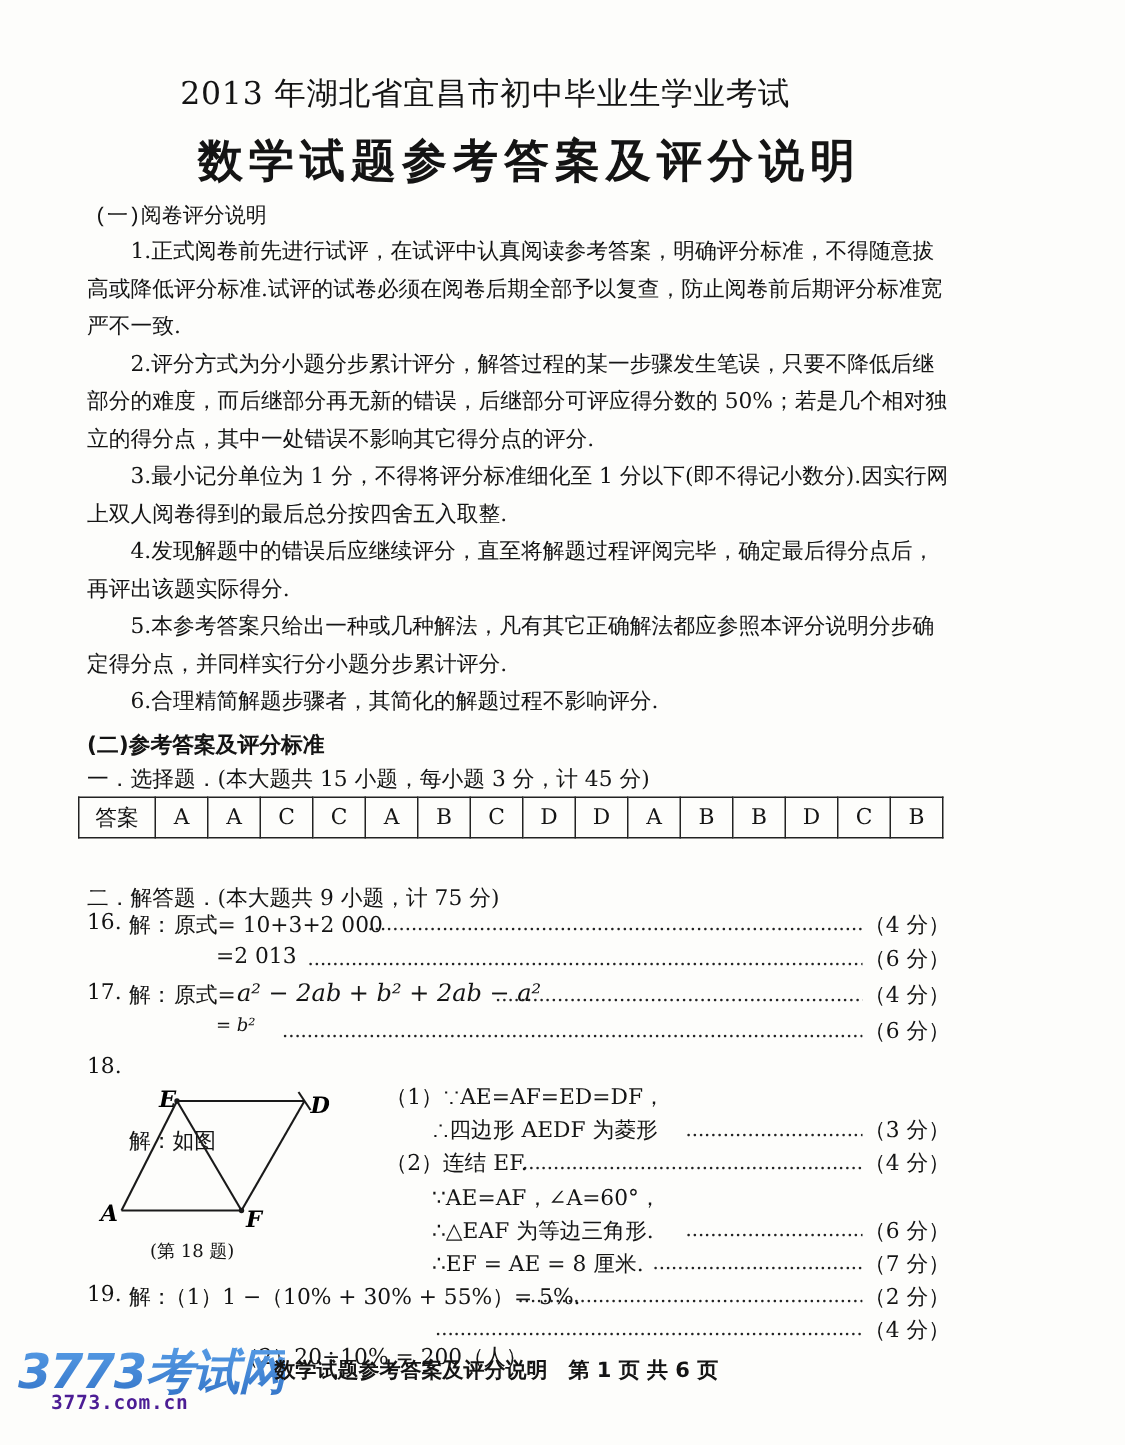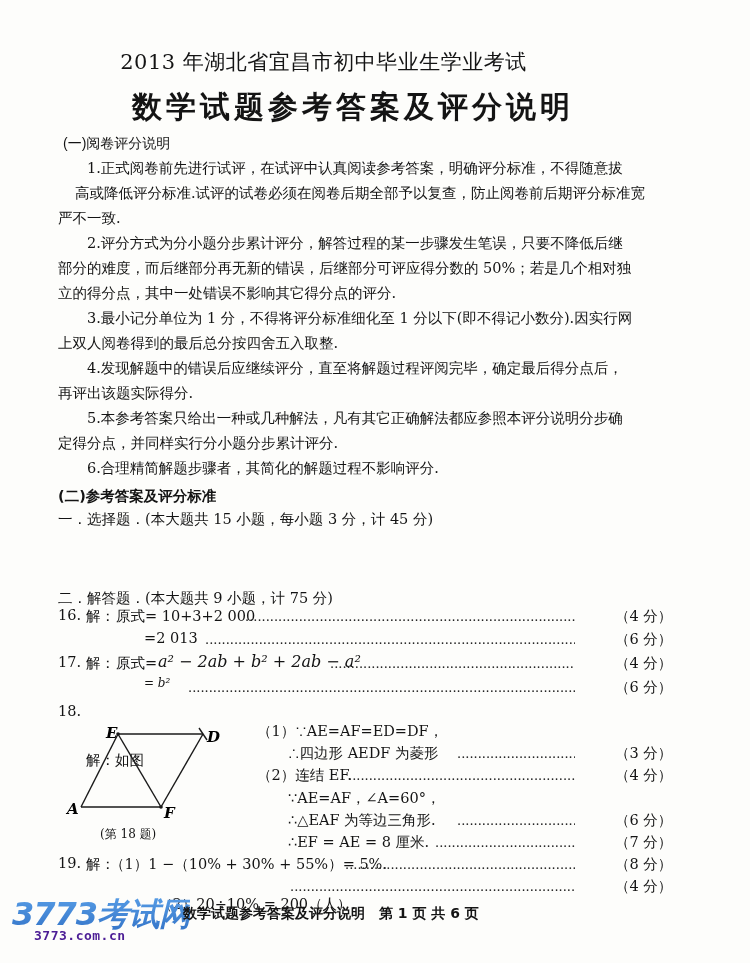--- a/index.html
+++ b/index.html
@@ -8,35 +8,35 @@
     background: #fdfdfb;
     font-family: "DejaVu Serif", "Liberation Serif", serif;
     color: #141414;
   }
   .abs { position: absolute; white-space: nowrap; }
   .title1 { left: 0; width: 691px; text-align: center; top: 48px; font-size: 21px; letter-spacing: 0.5px; }
   .title1 span { position: relative; left: -22px; }
   .title2 { left: 0; width: 750px; text-align: center; top: 87px; font-size: 30px; font-weight: bold; letter-spacing: 4px; font-family: "DejaVu Sans", sans-serif; }
   .title2 span { position: relative; left: -22px; }
   .para { font-size: 14.5px; line-height: 25.5px; }
-  .sec { font-size: 14px; font-family: Liberation Sans, sans-serif; }
+  .sec { font-size: 14px; font-family: Liberation Mono, monospace; }
   .sec-bold { font-size: 14.5px; font-family: "DejaVu Sans", sans-serif; font-weight: bold; }
   .txt { font-size: 14.5px; }
 
   table.ans {
     position: absolute; left: 52px; top: 531px; border-collapse: collapse;
     font-size: 14.5px;
   }
   table.ans td {
     border: 1.5px solid #222; height: 26px; text-align: center; padding: 0;
     width: 34px;
   }
   table.ans td.head { width: 50px; }
   .dots { position: absolute; font-size: 13px; letter-spacing: 0px; overflow: hidden; color: #222; }
-  .score { position: absolute; font-size: 14.5px; margin-left: 39px; }
+  .score { position: absolute; font-size: 14.5px; }
 
   .logo-main {
     position: absolute; left: 12px; top: 893px; font-family: "DejaVu Sans", sans-serif;
     font-size: 32px; font-weight: bold; font-style: italic; letter-spacing: -1px;
     background: linear-gradient(180deg, #5aa0e8, #2f6fc4);
     -webkit-background-clip: text; background-clip: text; color: transparent;
   }
   .logo-sub {
     position: absolute; left: 34px; top: 928px; font-family: "DejaVu Sans Mono", monospace;
     font-size: 13px; color: #4c1d95; font-weight: bold; letter-spacing: 0.5px;
@@ -44,38 +44,56 @@
   .footer { position: absolute; left: 183px; top: 905px; font-size: 14px; font-weight: bold; font-family: "DejaVu Sans", sans-serif; }
 </style>
 </head>
 <body>
 
 <div class="abs title1"><span>2013 年湖北省宜昌市初中毕业生学业考试</span></div>
 <div class="abs title2"><span>数学试题参考答案及评分说明</span></div>
 
 <div class="abs sec" style="left:63px;top:135px;">(一)阅卷评分说明</div>
 <div class="abs para" style="left:87px;top:156px;">1.正式阅卷前先进行试评，在试评中认真阅读参考答案，明确评分标准，不得随意拔</div>
-<div class="abs para" style="left:58px;top:181px;margin-left:17px;">高或降低评分标准.试评的试卷必须在阅卷后期全部予以复查，防止阅卷前后期评分标准宽</div>
+<div class="abs para" style="left:58px;top:181px;">高或降低评分标准.试评的试卷必须在阅卷后期全部予以复查，防止阅卷前后期评分标准宽</div>
 <div class="abs para" style="left:58px;top:206px;">严不一致.</div>
 <div class="abs para" style="left:87px;top:231px;">2.评分方式为分小题分步累计评分，解答过程的某一步骤发生笔误，只要不降低后继</div>
 <div class="abs para" style="left:58px;top:256px;">部分的难度，而后继部分再无新的错误，后继部分可评应得分数的 50%；若是几个相对独</div>
 <div class="abs para" style="left:58px;top:281px;">立的得分点，其中一处错误不影响其它得分点的评分.</div>
 <div class="abs para" style="left:87px;top:306px;">3.最小记分单位为 1 分，不得将评分标准细化至 1 分以下(即不得记小数分).因实行网</div>
 <div class="abs para" style="left:58px;top:331px;">上双人阅卷得到的最后总分按四舍五入取整.</div>
 <div class="abs para" style="left:87px;top:356px;">4.发现解题中的错误后应继续评分，直至将解题过程评阅完毕，确定最后得分点后，</div>
 <div class="abs para" style="left:58px;top:381px;">再评出该题实际得分.</div>
 <div class="abs para" style="left:87px;top:406px;">5.本参考答案只给出一种或几种解法，凡有其它正确解法都应参照本评分说明分步确</div>
 <div class="abs para" style="left:58px;top:431px;">定得分点，并同样实行分小题分步累计评分.</div>
 <div class="abs para" style="left:87px;top:456px;">6.合理精简解题步骤者，其简化的解题过程不影响评分.</div>
 
 <div class="abs sec-bold" style="left:58px;top:487px;">(二)参考答案及评分标准</div>
 <div class="abs txt" style="left:58px;top:510px;">一．选择题．(本大题共 15 小题，每小题 3 分，计 45 分)</div>
 
 <table class="ans">
   <tbody>
+  <tr>
+    <td class="head">答案</td>
+    <td>A</td>
+    <td>A</td>
+    <td>C</td>
+    <td>C</td>
+    <td>A</td>
+    <td>B</td>
+    <td>C</td>
+    <td>D</td>
+    <td>D</td>
+    <td>A</td>
+    <td>B</td>
+    <td>B</td>
+    <td>D</td>
+    <td>C</td>
+    <td>B</td>
+  </tr>
 </tbody>
   </table>
 
 <div class="abs txt" style="left:58px;top:589px;">二．解答题．(本大题共 9 小题，计 75 分)</div>
 
 <div class="abs txt" style="left:58px;top:607px;">16.</div>
 <div class="abs txt" style="left:86px;top:607px;">解：</div>
 <div class="abs txt" style="left:116px;top:607px;">原式= 10+3+2 000</div>
 <div class="dots" style="left:245px;top:609px;width:330px;">.......................................................................................................</div>
 <div class="score" style="left:576px;top:607px;">（4 分）</div>
@@ -126,20 +144,20 @@
 <div class="dots" style="left:457px;top:813px;width:118px;">....................................</div>
 <div class="score" style="left:576px;top:811px;">（6 分）</div>
 <div class="abs txt" style="left:288px;top:833px;">∴EF = AE = 8 厘米.</div>
 <div class="dots" style="left:435px;top:835px;width:140px;">...........................................</div>
 <div class="score" style="left:576px;top:833px;">（7 分）</div>
 
 <div class="abs txt" style="left:58px;top:855px;">19.</div>
 <div class="abs txt" style="left:86px;top:855px;">解：</div>
 <div class="abs txt" style="left:110px;top:855px;">（1）1 −（10% + 30% + 55%）= 5%.</div>
 <div class="dots" style="left:345px;top:857px;width:230px;">........................................................................</div>
-<div class="score" style="left:576px;top:855px;">（8 分）</div>
+<div class="score" style="left:576px;top:855px;">（2 分）</div>
 <div class="abs txt" style="left:110px;top:895px;margin-left:48px;">（2）20÷10% = 200（人）.</div>
 <div class="dots" style="left:290px;top:879px;width:285px;">.........................................................................................</div>
 <div class="score" style="left:576px;top:877px;">（4 分）</div>
 
 <div class="logo-main">3773考试网</div>
 <div class="logo-sub">3773.com.cn</div>
 <div class="footer">数学试题参考答案及评分说明　第 1 页 共 6 页</div>
 
 </body></html>

